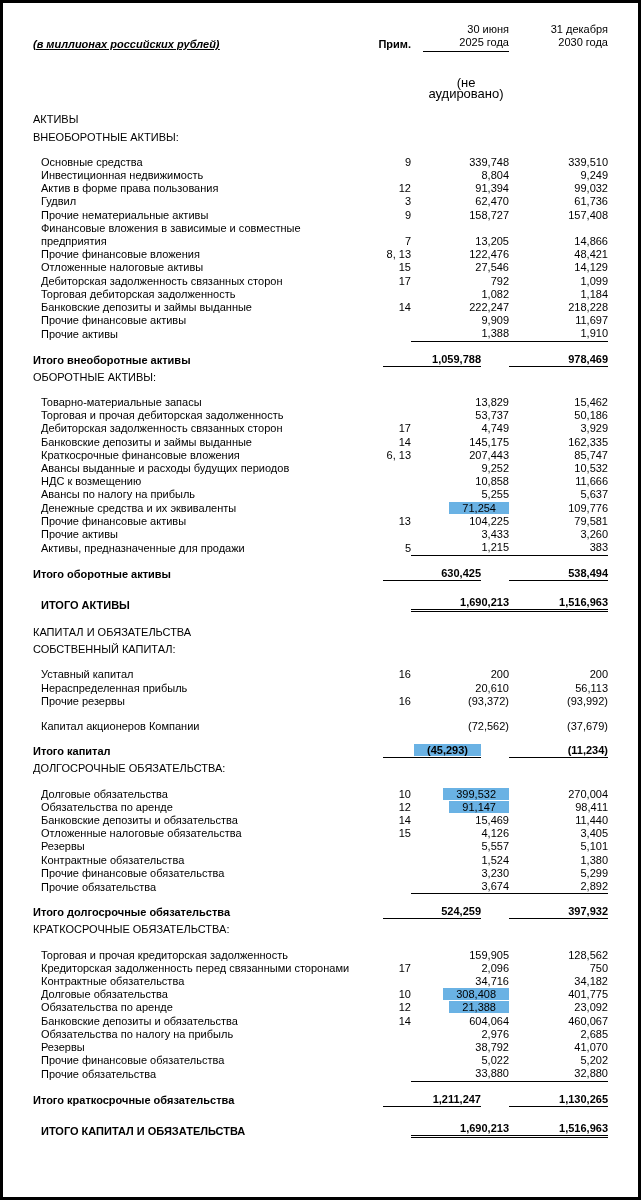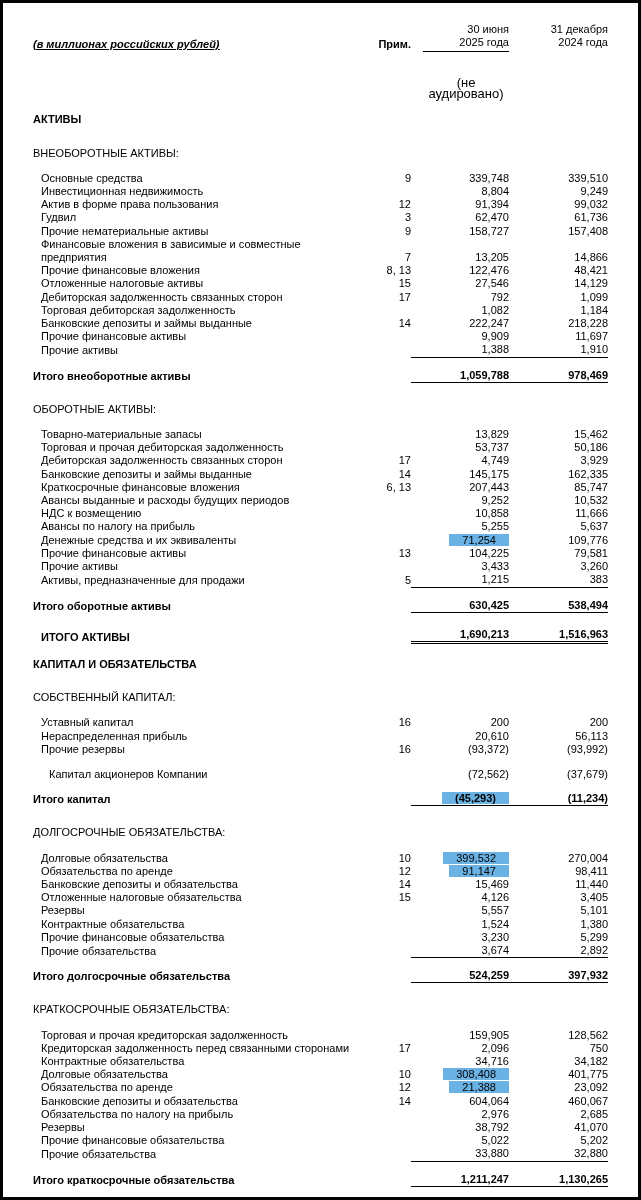--- a/index.html
+++ b/index.html
@@ -17,27 +17,27 @@
     line-height: 13.2px;
     color: #000;
   }
   .grid-row { display: grid; grid-template-columns: 1fr 50px 98px 99px; align-items: end; }
   .lbl { padding-left: 8px; white-space: pre-line; }
   .note, .val { text-align: right; }
   .val { position: relative; }
   .rule   { border-bottom: 1px solid #000; }
   .t-rule { border-bottom: 1px solid #000; }
   .g-rule { border-bottom: 3px double #000; }
-  .heading { font-weight: bold; margin-top: 14px; }
-  .subheading { margin-top: 20px; margin-bottom: 12px; }
-  .total-row { margin-top: 11px; font-weight: bold; }
+  .heading { font-weight: normal; margin-top: 14px; }
+  .subheading { margin-top: 4px; margin-bottom: 12px; }
+  .total-row { margin-top: 11px; font-weight: bold; gap: 28px; }
   .grand-row { margin-top: 15px; font-weight: bold; }
   .grand-row .lbl { padding-left: 8px; }
   .total-row .lbl { padding-left: 0; }
-  .data-row.gap { margin-top: 12px; margin-left: 8px; }
+  .data-row.gap { margin-top: 12px; }
   .hl { background: var(--hl, #6ab2e4); padding: 0 13px; }
   
   .header { align-items: start; margin-bottom: 12px; }
   .caption-cell { padding-top: 15px; text-decoration: underline; }
   .caption { font-weight: bold; font-style: italic; text-decoration: underline; }
   .hdr-note { padding-top: 15px; font-weight: bold; text-align: right; }
   .colhead { text-align: right; }
   .colhead .hl1, .colhead .hl2 { font-weight: normal; }
   .c1l2 { border-bottom: 1px solid #000; padding-bottom: 2px; margin-left: 12px; }
   .unaudited { font-size: 13px; line-height: 11px; padding-top: 1px; text-align: center; margin-left: 12px; margin-top: 24px; }
@@ -53,21 +53,21 @@
         <span class="caption">(в миллионах российских рублей)</span>
       </div>
       <div class="hdr-note">Прим.</div>
       <div class="colhead">
         <div class="hl1">30 июня</div>
         <div class="hl2 c1l2">2025 года</div>
         <div class="unaudited">(не аудировано)</div>
       </div>
       <div class="colhead">
         <div class="hl1">31 декабря</div>
-        <div class="hl2">2024 года</div>
+        <div class="hl2">2030 года</div>
       </div>
     </div>
 
     <div id="statement-body">
         <div class="heading">АКТИВЫ</div>
         <div class="subheading">ВНЕОБОРОТНЫЕ АКТИВЫ:</div>
         <div class="grid-row data-row">
           <div class="lbl">Основные средства</div>
           <div class="note">9</div>
           <div class="val"><span>339,748</span></div>

